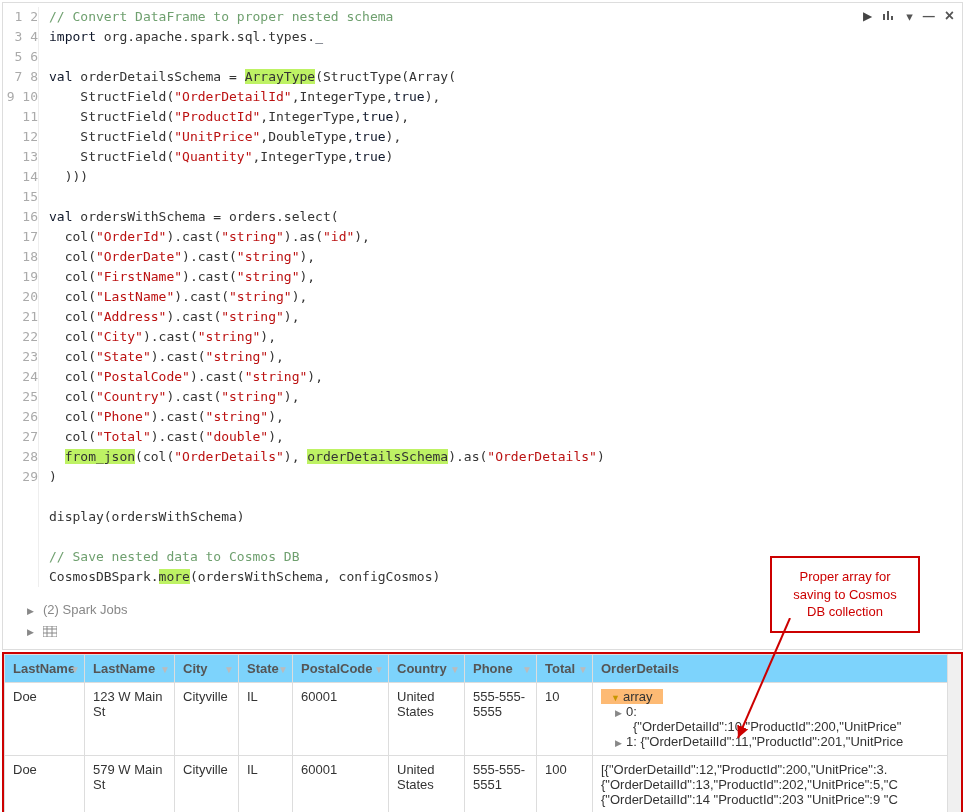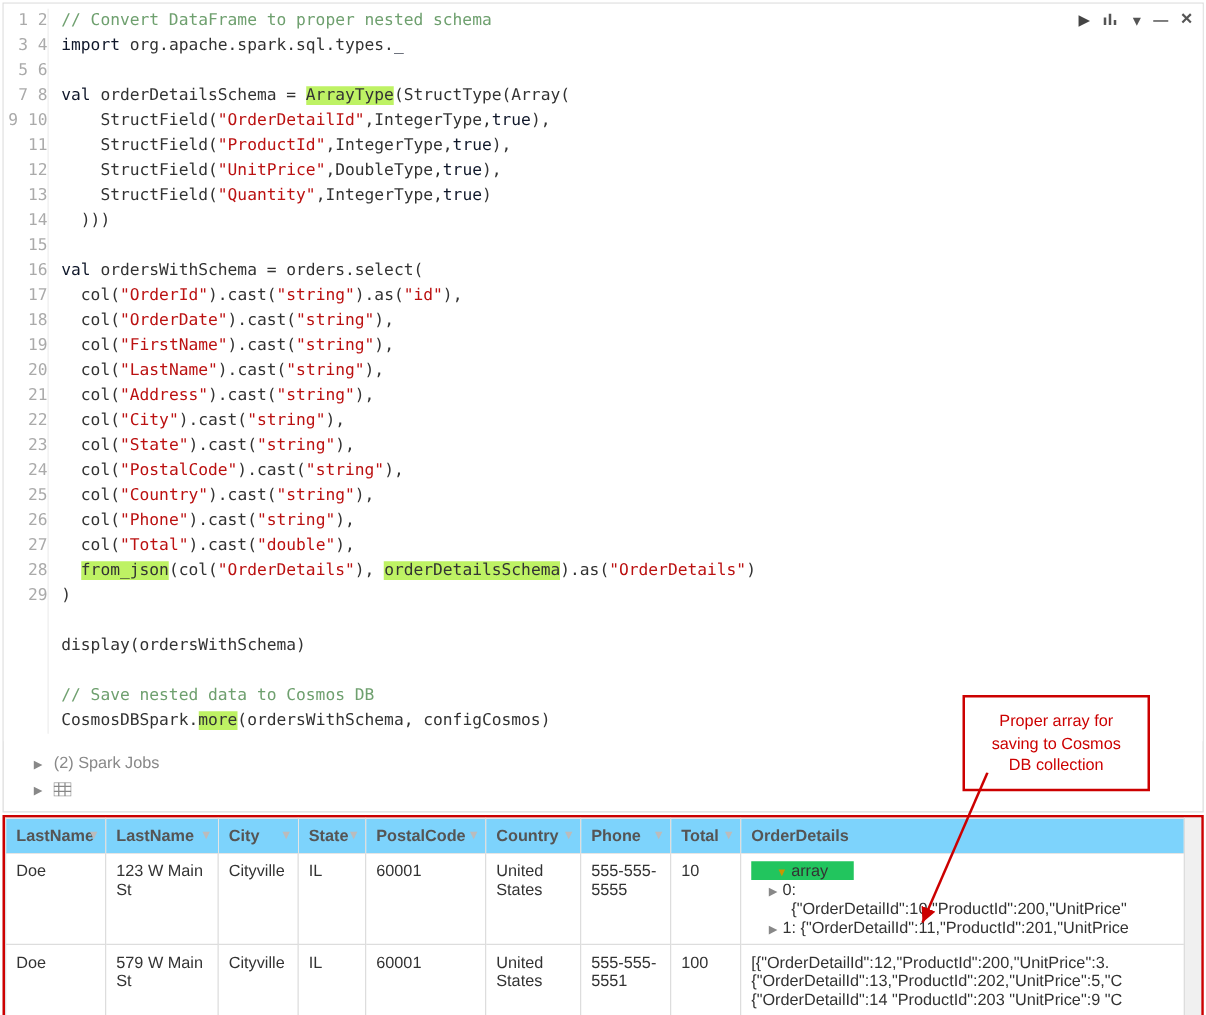--- a/index.html
+++ b/index.html
@@ -126,23 +126,23 @@
   col.c-city{width:64px;}
   col.c-state{width:54px;}
   col.c-postal{width:96px;}
   col.c-country{width:76px;}
   col.c-phone{width:72px;}
   col.c-total{width:56px;}
   col.c-details{width:auto;}
 
   .array-cell {}
   .array-top {
-    background: #22c55e;
+    background: #fdba74;
     display:inline-block;
-    padding:0 20px;
+    padding:0 10px;
   }
   .array-top::before{
     content:"▼";
     color:#c89600;
     font-size:9px;
     margin-right:3px;
   }
   .tree-row {
     padding-left: 14px;
     white-space: nowrap;

